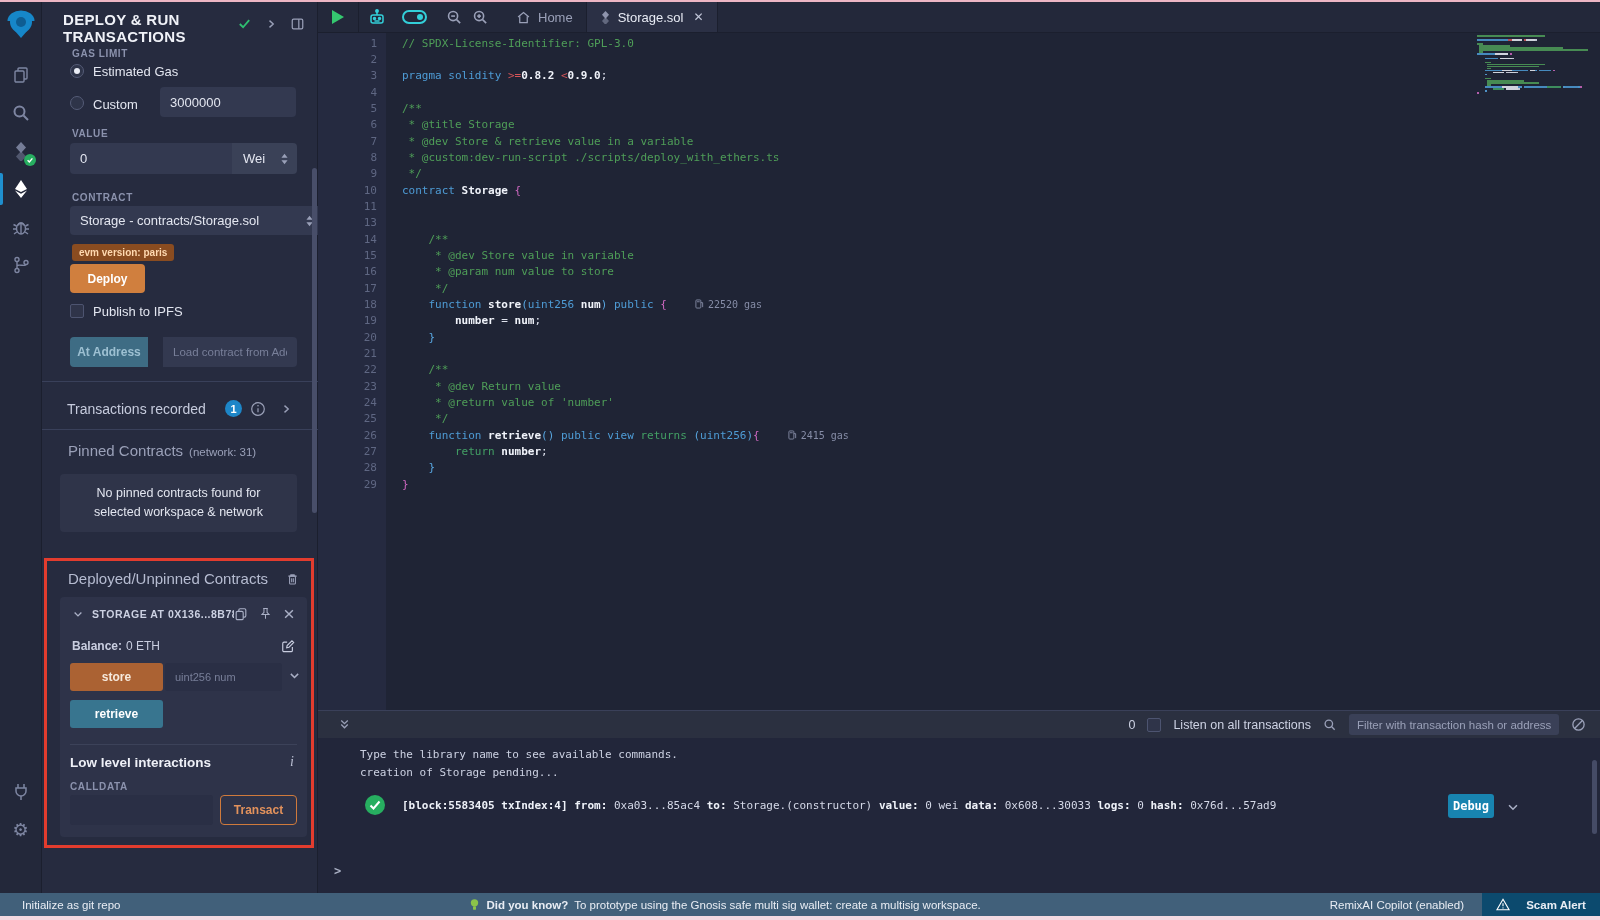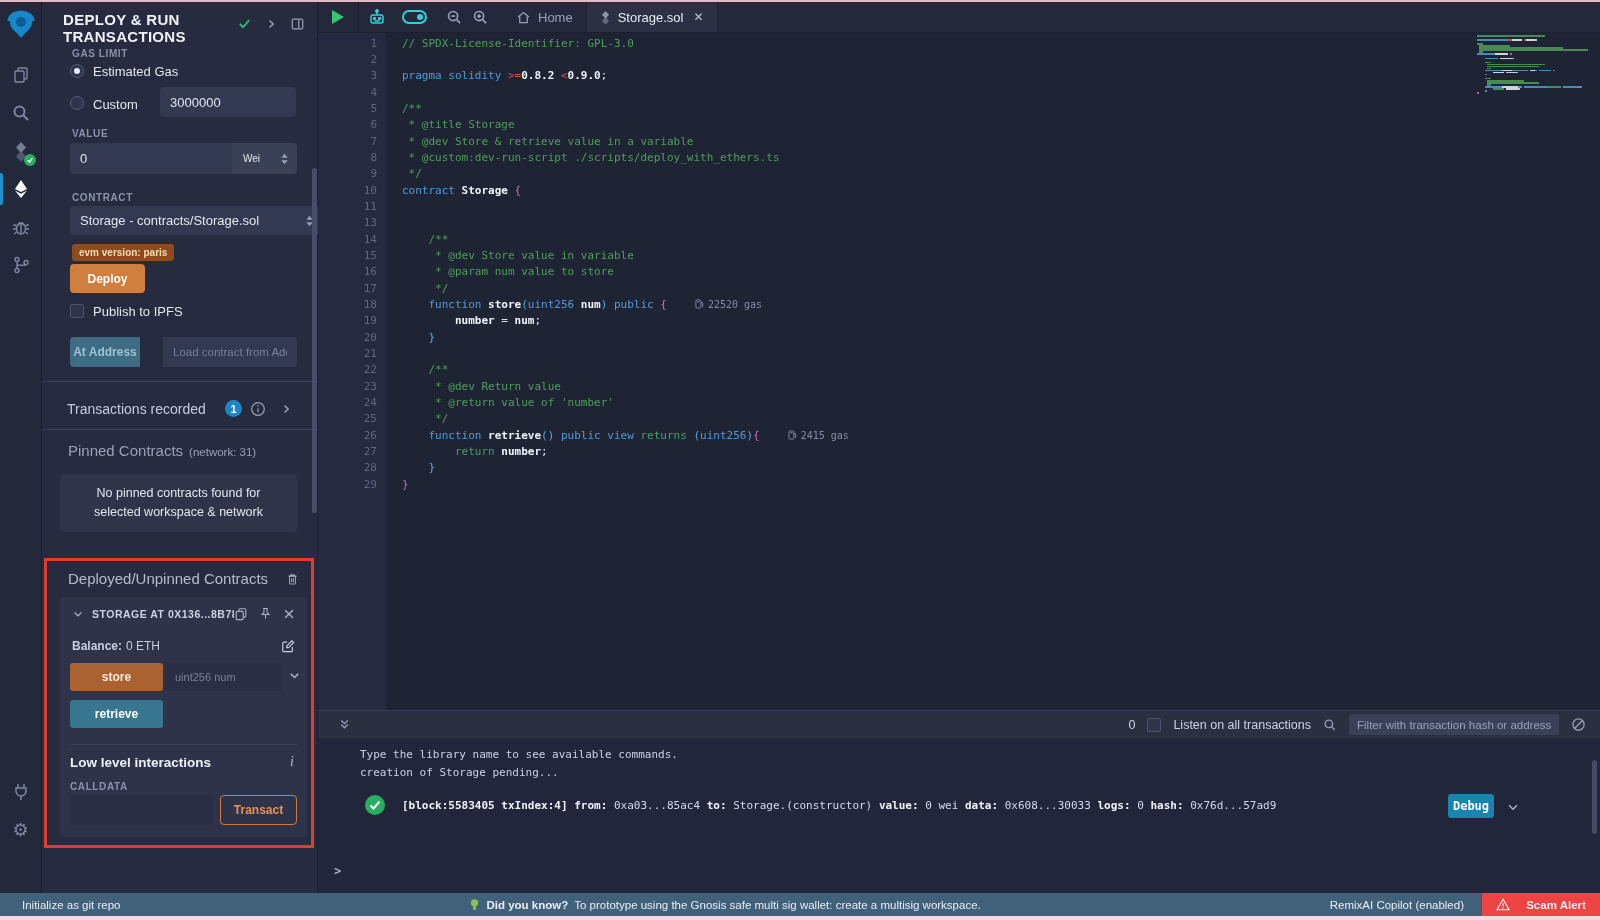--- a/index.html
+++ b/index.html
@@ -21,27 +21,27 @@
   
   .side{position:absolute;left:42px;top:2px;width:276px;height:891px;background:#262b3f;border-right:1px solid #1b1f2e}
   .sp-title{position:absolute;left:21px;top:9px;width:185px;font-size:15px;line-height:17px;font-weight:700;color:#f0f2f8;letter-spacing:.3px}
   .sp-head-icons{position:absolute;right:12px;top:14px;display:flex;gap:13px;align-items:center;color:#9aa0b8}
   .lbl{position:absolute;font-size:10px;letter-spacing:.6px;color:#8b92ad;font-weight:700}
   .radio{position:absolute;width:14px;height:14px;border-radius:50%;background:#2e3449;border:1px solid #555c77}
   .radio.sel::after{content:"";position:absolute;left:3px;top:3px;width:6px;height:6px;border-radius:50%;background:#e9ecf5}
   .rlabel{position:absolute;font-size:13px;color:#e3e6f0}
   .inp{background:#333950;border:none;border-radius:4px;color:#e3e6f0;font-size:13px;padding:0 10px;font-family:"Liberation Sans",sans-serif;outline:none}
   .inp::placeholder{color:#787f99}
-  .unitbox{position:absolute;display:flex;align-items:center;justify-content:space-between;background:#3a4157;border-radius:0 4px 4px 0;color:#e3e6f0;font-size:10px;padding:0 8px 0 11px}
+  .unitbox{position:absolute;display:flex;align-items:center;justify-content:space-between;background:#3a4157;border-radius:0 4px 4px 0;color:#e3e6f0;font-size:13px;padding:0 8px 0 11px}
   .selbox{position:absolute;display:flex;align-items:center;justify-content:space-between;background:#333950;border-radius:4px;color:#e3e6f0;font-size:13px;padding:0 8px 0 10px}
   .badge-evm{position:absolute;left:30px;top:242px;background:#8a4c20;color:#ffd9b0;font-size:10px;font-weight:700;padding:3px 7px;border-radius:3px}
   .btn{display:flex;align-items:center;justify-content:center;font-weight:700;border-radius:4px;cursor:pointer}
   .btn-deploy{position:absolute;left:28px;top:262px;width:75px;height:29px;background:#d07f3e;color:#fff;font-size:12px}
   .chk{position:absolute;width:14px;height:14px;border-radius:2px;background:#2f3449;border:1px solid #4d5470}
-  .btn-ataddr{position:absolute;left:28px;top:335px;width:70px;height:30px;background:#3e6c84;color:#9dc0d2;font-size:12px;border-radius:4px 0 0 4px}
+  .btn-ataddr{position:absolute;left:28px;top:335px;width:78px;height:30px;background:#3e6c84;color:#9dc0d2;font-size:12px;border-radius:4px 0 0 4px}
   .divider{position:absolute;left:0;width:276px;height:1px;background:#39405a}
   .section-label{position:absolute;font-size:14px;color:#c6cbdd}
   .count-badge{position:absolute;width:17px;height:17px;border-radius:50%;background:#1d86c8;color:#fff;font-size:11px;font-weight:700;display:flex;align-items:center;justify-content:center}
   .pinned-title{position:absolute;left:26px;top:440px;font-size:15px;color:#9aa0b8;display:flex;align-items:baseline;gap:6px}
   .pinned-title .net{font-size:11.5px}
   .empty-box{position:absolute;left:18px;top:472px;width:237px;height:58px;background:#2f3449;border-radius:4px;display:flex;align-items:center;justify-content:center;text-align:center;font-size:12.5px;line-height:19px;color:#e3e6f0;font-weight:400;padding:0 20px}
   .red-box{position:absolute;left:2px;top:556px;width:270px;height:290px;border:3px solid #e23c2e;z-index:5;pointer-events:none}
   .deployed-title{position:absolute;left:26px;top:568px;font-size:15px;color:#b6bcd1}
   .trash{position:absolute;left:243px;top:569px;color:#9aa0b8}
   .card{position:absolute;left:18px;top:595px;width:247px;height:240px;background:#2e3349;border-radius:4px}
@@ -107,21 +107,21 @@
   .tx-chevron{position:absolute;right:80px;top:62px;color:#aab0c6}
   .term-scroll{position:absolute;right:3px;top:22px;width:5px;height:74px;background:#454b66;border-radius:3px}
   .prompt{position:absolute;left:16px;top:126px;font-size:12px;font-weight:700;color:#aab0c4}
 
   
   .statusbar{position:absolute;left:0;top:893px;width:1600px;height:23px;background:#41607a;display:flex;align-items:center;font-size:11.5px;color:#e9edf4;z-index:55}
   .sb-left{padding-left:22px}
   .sb-tip{margin:0 auto;display:flex;align-items:center;gap:6px}
   .sb-tip b{font-weight:700}
   .sb-copilot{margin-right:18px}
-  .sb-scam{width:118px;height:23px;background:#ef4444;display:flex;align-items:center;justify-content:center;gap:16px;font-weight:700}
+  .sb-scam{width:118px;height:23px;background:#0c4a6e;display:flex;align-items:center;justify-content:center;gap:16px;font-weight:700}
   svg{display:block}
 </style>
 </head>
 <body>
 
 <div id="app">
   <div class="strip-top"></div>
 
   <div class="activity">
     <div class="logo">

